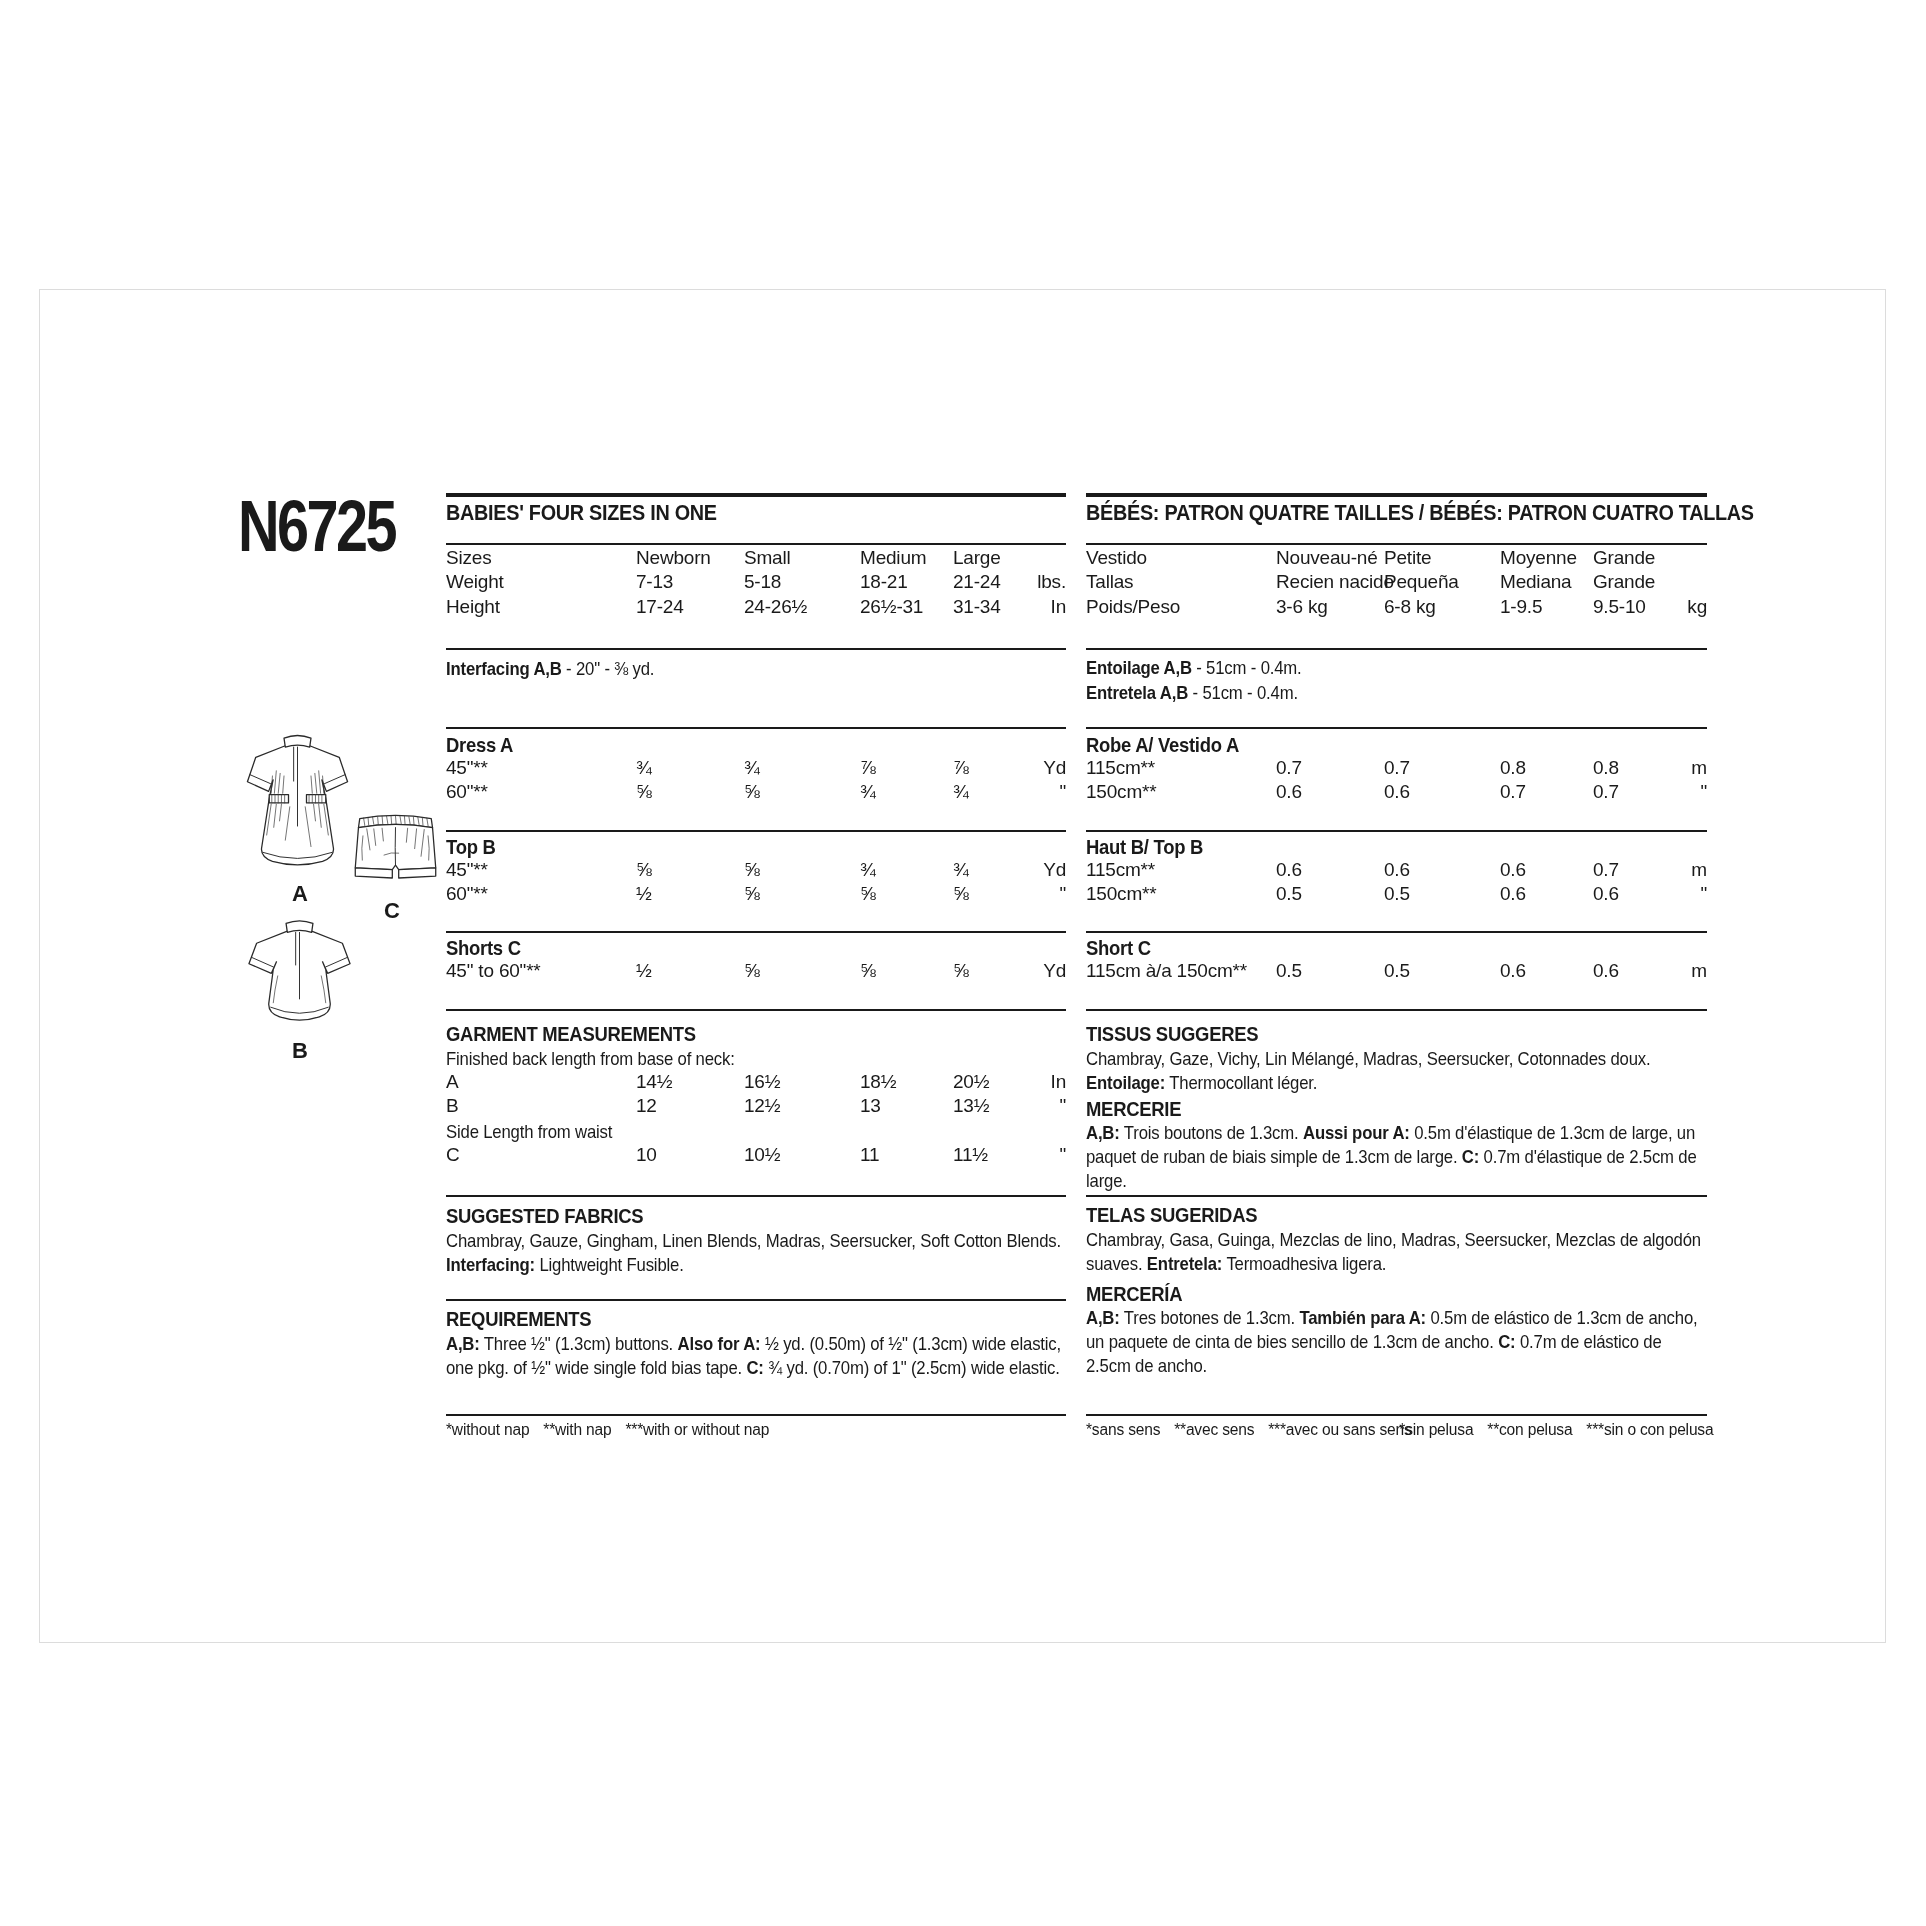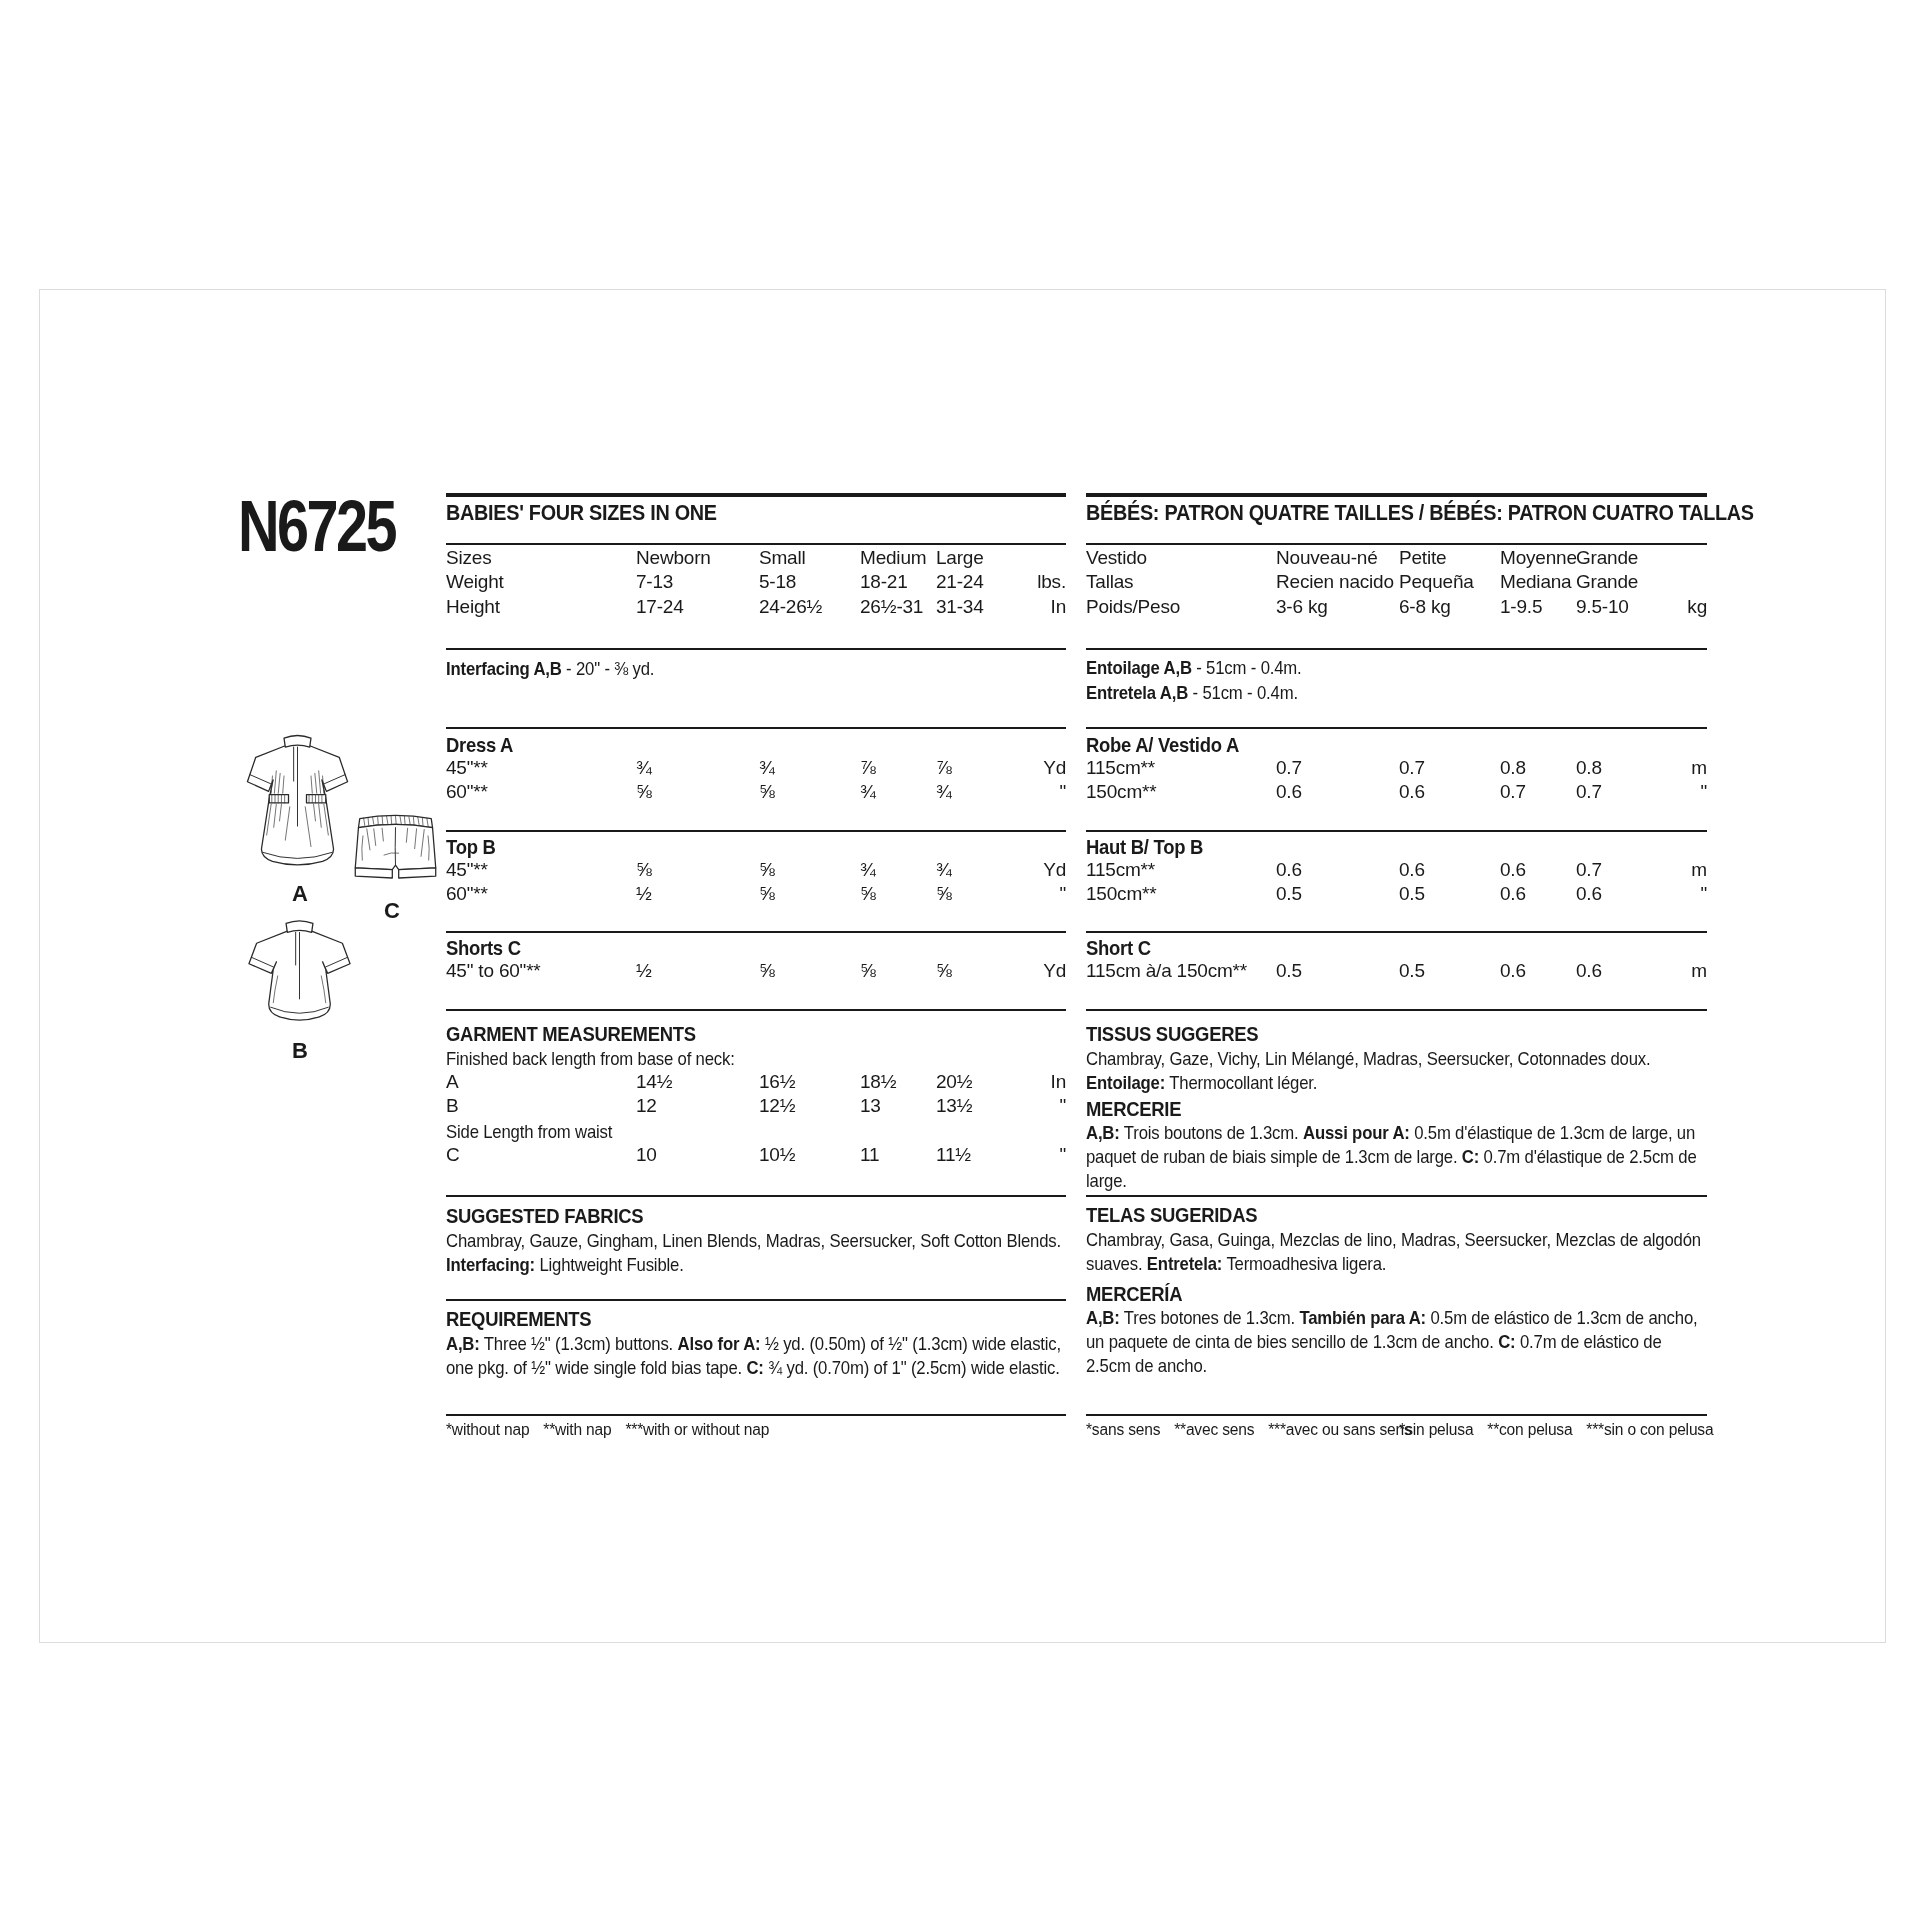--- a/index.html
+++ b/index.html
@@ -19,23 +19,23 @@
         transform:scaleX(0.88);transform-origin:0 0;white-space:nowrap;}
   .line b{letter-spacing:-0.2px;}
   .para{position:absolute;font-size:19px;letter-spacing:-0.2px;line-height:24px;
         transform:scaleX(0.88);transform-origin:0 0;}
   .para.w-left{width:704px;}
   .para.w-right{width:706px;}
   .trow{position:absolute;height:24.4px;font-size:19px;letter-spacing:-0.2px;}
   .trow span{position:absolute;top:0;white-space:nowrap;}
   .cl{left:0;}
   .c1{left:190px;}
-  .c2{left:313px;}
+  .c2{left:298px;}
   .c3{left:414px;}
-  .c4{left:490px;}
+  .c4{left:507px;}
   .cu{right:0;text-align:right;}
   .fnote{position:absolute;font-size:17.3px;letter-spacing:-0.2px;white-space:nowrap;
         transform:scaleX(0.9);transform-origin:0 0;}
   .fnote.right-anchor{transform-origin:100% 0;text-align:right;}
   .fnote span{margin-right:15.4px;}
   .fnote.right-anchor span{margin-right:0;margin-left:15.4px;}
   .draw{position:absolute;}
   .draw-label{position:absolute;font-size:22px;font-weight:700;}
   svg .outline{fill:#ffffff;stroke:#2a2a2a;stroke-width:2;stroke-linejoin:round;stroke-linecap:round;}
   svg .detail{fill:none;stroke:#2a2a2a;stroke-width:1.5;stroke-linejoin:round;stroke-linecap:round;}

